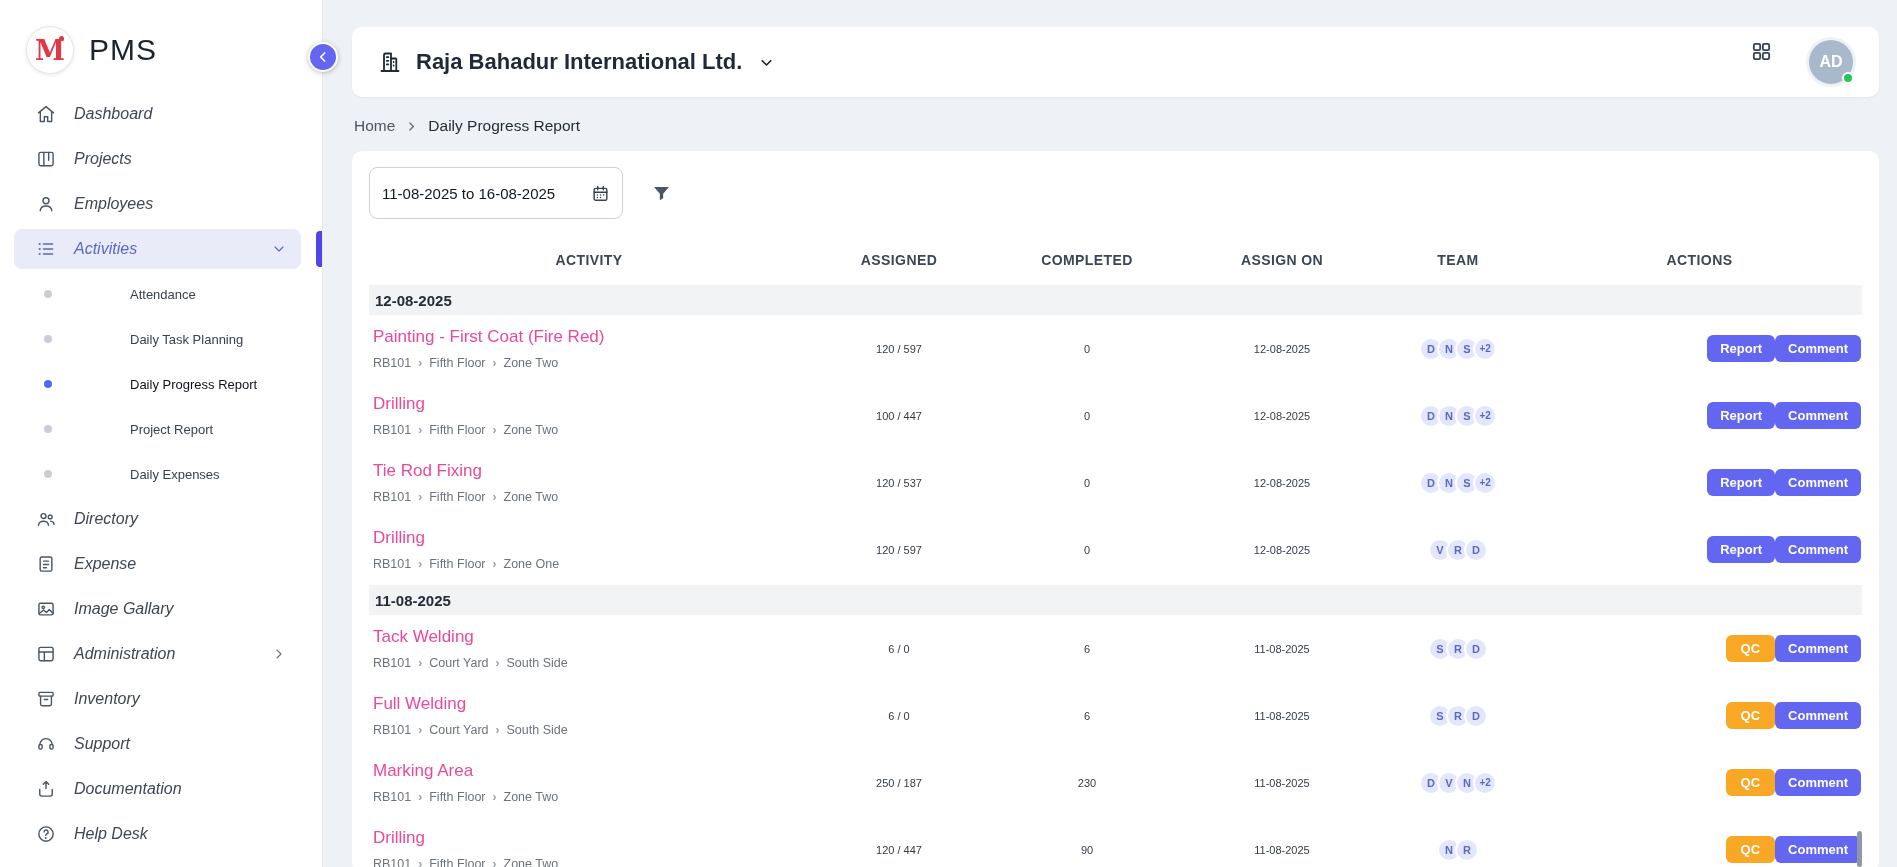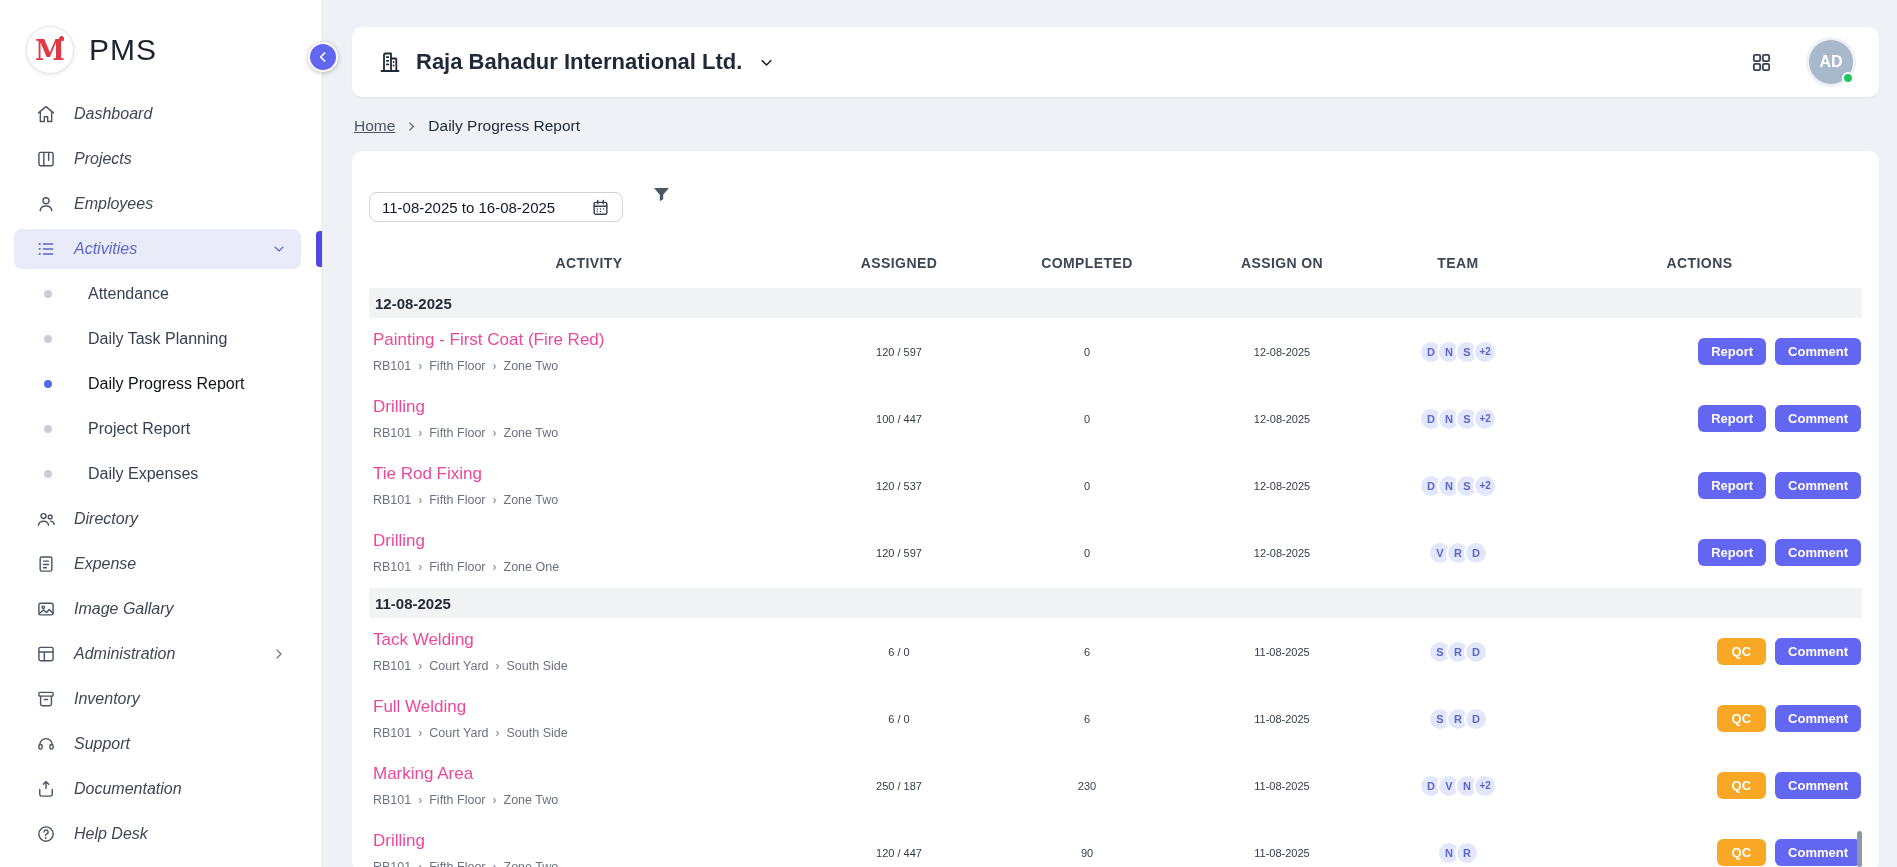--- a/index.html
+++ b/index.html
@@ -30,53 +30,53 @@
   .nav-label { margin-left: 14px; font-size: 16px; }
   .nav-chevron { margin-left: auto; color: #6b7280; display: flex; }
   .nav-item.active { background: var(--active-bg); color: var(--active-text); }
   .nav-item.active .nav-icon, .nav-item.active .nav-chevron { color: var(--active-text); }
   .nav-item.active .nav-label { font-weight: 500; }
   .active-bar { position: absolute; right: -21px; top: 2px; width: 6px; height: 36px;
     background: var(--accent-dark); border-radius: 4px 0 0 4px; }
   .nav-child { display: flex; align-items: center; height: 40px; margin: 0 21px 5px 14px;
     padding-left: 30px; cursor: pointer; border-radius: 8px; }
   .bullet { width: 8px; height: 8px; border-radius: 50%; background: #c9ced6; flex: none; }
-  .child-label { margin-left: 36px; font-size: 16px; color: #374151; }
+  .child-label { margin-left: 78px; font-size: 13px; color: #374151; }
   .nav-child.active .bullet { background: #4f6bf5; }
   .nav-child.active .child-label { color: #10131a; font-weight: 500; }
   .collapse-btn { position: fixed; left: 308px; top: 42px; width: 30px; height: 30px;
     border-radius: 50%; background: var(--accent); color: #fff; border: 2px solid #fff;
     display: flex; align-items: center; justify-content: center; z-index: 20; cursor: pointer;
     box-shadow: 0 1px 5px rgba(0,0,0,.25); }
   
   .main { margin-left: 323px; width: 1574px; height: 867px; position: relative; }
   .topbar { margin: 27px 18px 0 29px; height: 70px; background: #fff; border-radius: 10px;
     display: flex; align-items: center; padding: 13px 26px; box-shadow: 0 1px 2px rgba(16,24,40,.05); }
   .company { display: flex; align-items: center; gap: 14px; cursor: pointer; }
   .company-icon { color: #1f2937; display: flex; }
   .company-name { font-size: 22px; font-weight: 700; color: #1f2937; }
   .company-chevron { color: #1f2937; display: flex; margin-left: 2px; }
-  .topbar-right { margin-left: auto; display: flex; align-items: center; gap: 36px; }
+  .topbar-right { margin-left: auto; display: flex; align-items: flex-start; gap: 36px; }
   .grid-icon { color: #374151; display: flex; cursor: pointer; }
   .avatar { position: relative; width: 44px; height: 44px; border-radius: 50%; background: #a9b9cc;
     color: #fff; font-weight: 700; font-size: 16px; display: flex; align-items: center;
     justify-content: center; box-shadow: 0 0 0 3px #eef1f5; cursor: pointer; }
   .avatar-dot { position: absolute; right: -1px; bottom: 0; width: 12px; height: 12px;
     border-radius: 50%; background: var(--green); border: 2px solid #fff; }
   .breadcrumb { display: flex; align-items: center; gap: 10px; margin: 20px 18px 0 31px;
     font-size: 15.5px; color: #4b5563; }
-  .crumb { cursor: pointer; text-decoration: underline; }
+  .crumb { cursor: pointer; }
   .crumb-current { color: #1f2937; }
   .bc-sep { color: #6b7280; display: flex; font-size: 15px; }
   .content-card { margin: 16px 18px 0 29px; background: #fff; border-radius: 10px;
     padding: 16px 17px; height: 720px; position: relative; }
   .toolbar { display: flex; align-items: center; }
-  .date-input { width: 254px; height: 30px; border: 1px solid #cfd4dc; border-radius: 8px;
+  .date-input { width: 254px; height: 52px; border: 1px solid #cfd4dc; border-radius: 8px;
     display: flex; align-items: center; justify-content: space-between; padding: 0 12px;
-    font-size: 15px; color: #111827; cursor: pointer; background: #fff; margin-top: 25px; }
+    font-size: 15px; color: #111827; cursor: pointer; background: #fff; }
   .cal-icon { color: #374151; display: flex; }
   .filter-btn { margin-left: 28px; color: #4b5563; display: flex; cursor: pointer; background: none; border: none; }
   
   .table { margin-top: 18px; }
   .table-header, .data-row { display: grid; grid-template-columns: 440px 180px 196px 194px 158px 1fr; }
   .table-header { height: 46px; align-items: center; }
   .th { text-align: center; font-size: 14px; font-weight: 700; color: #3d4654; letter-spacing: .4px; }
   .group-row { background: #f2f3f5; height: 30px; display: flex; align-items: center;
     padding: 0 6px; border-radius: 2px; font-size: 15px; font-weight: 700; color: #252c38; margin-top: 2px; }
   .data-row { align-items: center; min-height: 67px; padding: 5px 0; }
@@ -84,21 +84,21 @@
   .activity-name { font-size: 17px; color: #ec4899; margin-bottom: 9px; }
   .activity-path { font-size: 12.5px; color: #6b7280; display: flex; align-items: center; gap: 7px; }
   .activity-path .sep { color: #9aa1ab; font-size: 12px; font-weight: 700; }
   .cell.num { text-align: center; font-size: 11px; color: #333b48; }
   .cell.team { display: flex; justify-content: center; }
   .chip { width: 24px; height: 24px; border-radius: 50%; background: var(--chip-bg); color: var(--active-text);
     font-size: 11px; font-weight: 700; display: flex; align-items: center; justify-content: center;
     border: 2px solid #fff; margin-left: -6px; flex: none; }
   .chip:first-child { margin-left: 0; }
   .chip.extra { font-size: 10px; letter-spacing: -.3px; }
-  .cell.actions { display: flex; justify-content: flex-end; gap: 9px; padding-right: 1px; }
+  .cell.actions { display: flex; justify-content: flex-end; padding-right: 1px; }
   .btn { border: none; border-radius: 6px; color: #fff; font-size: 13px; font-weight: 600;
     padding: 6px 13px; cursor: pointer; font-family: inherit; }
   .btn-indigo { background: var(--accent); }
   .btn-amber { background: var(--qc); padding: 6px 15px; }
   .scroll-thumb { position: fixed; left: 1857px; top: 831px; width: 5px; height: 36px;
     background: #8f99a6; border-radius: 3px; }
 </style>
 </head>
 <body>
 

